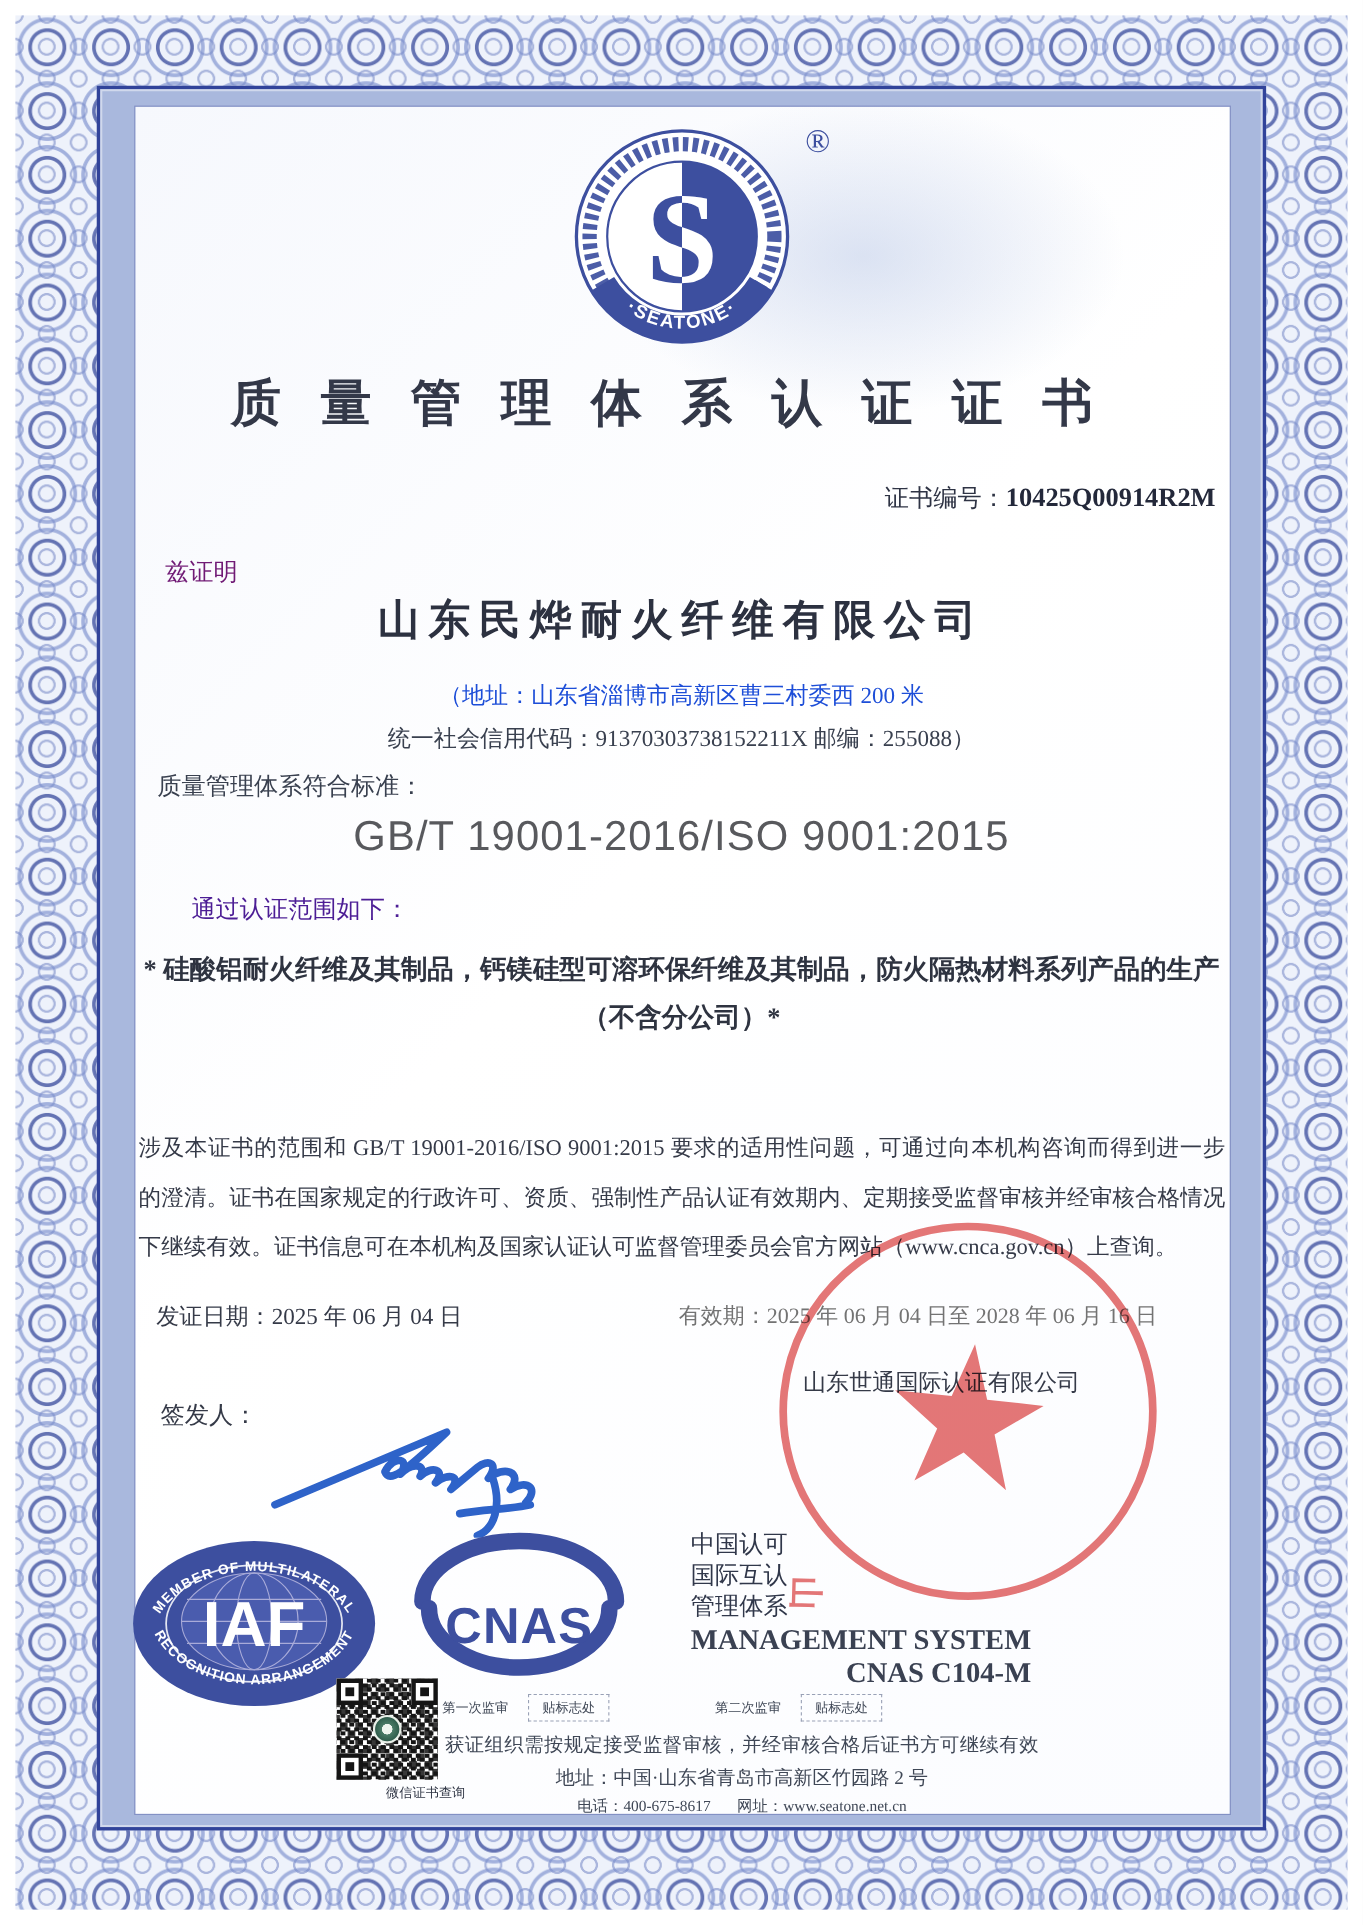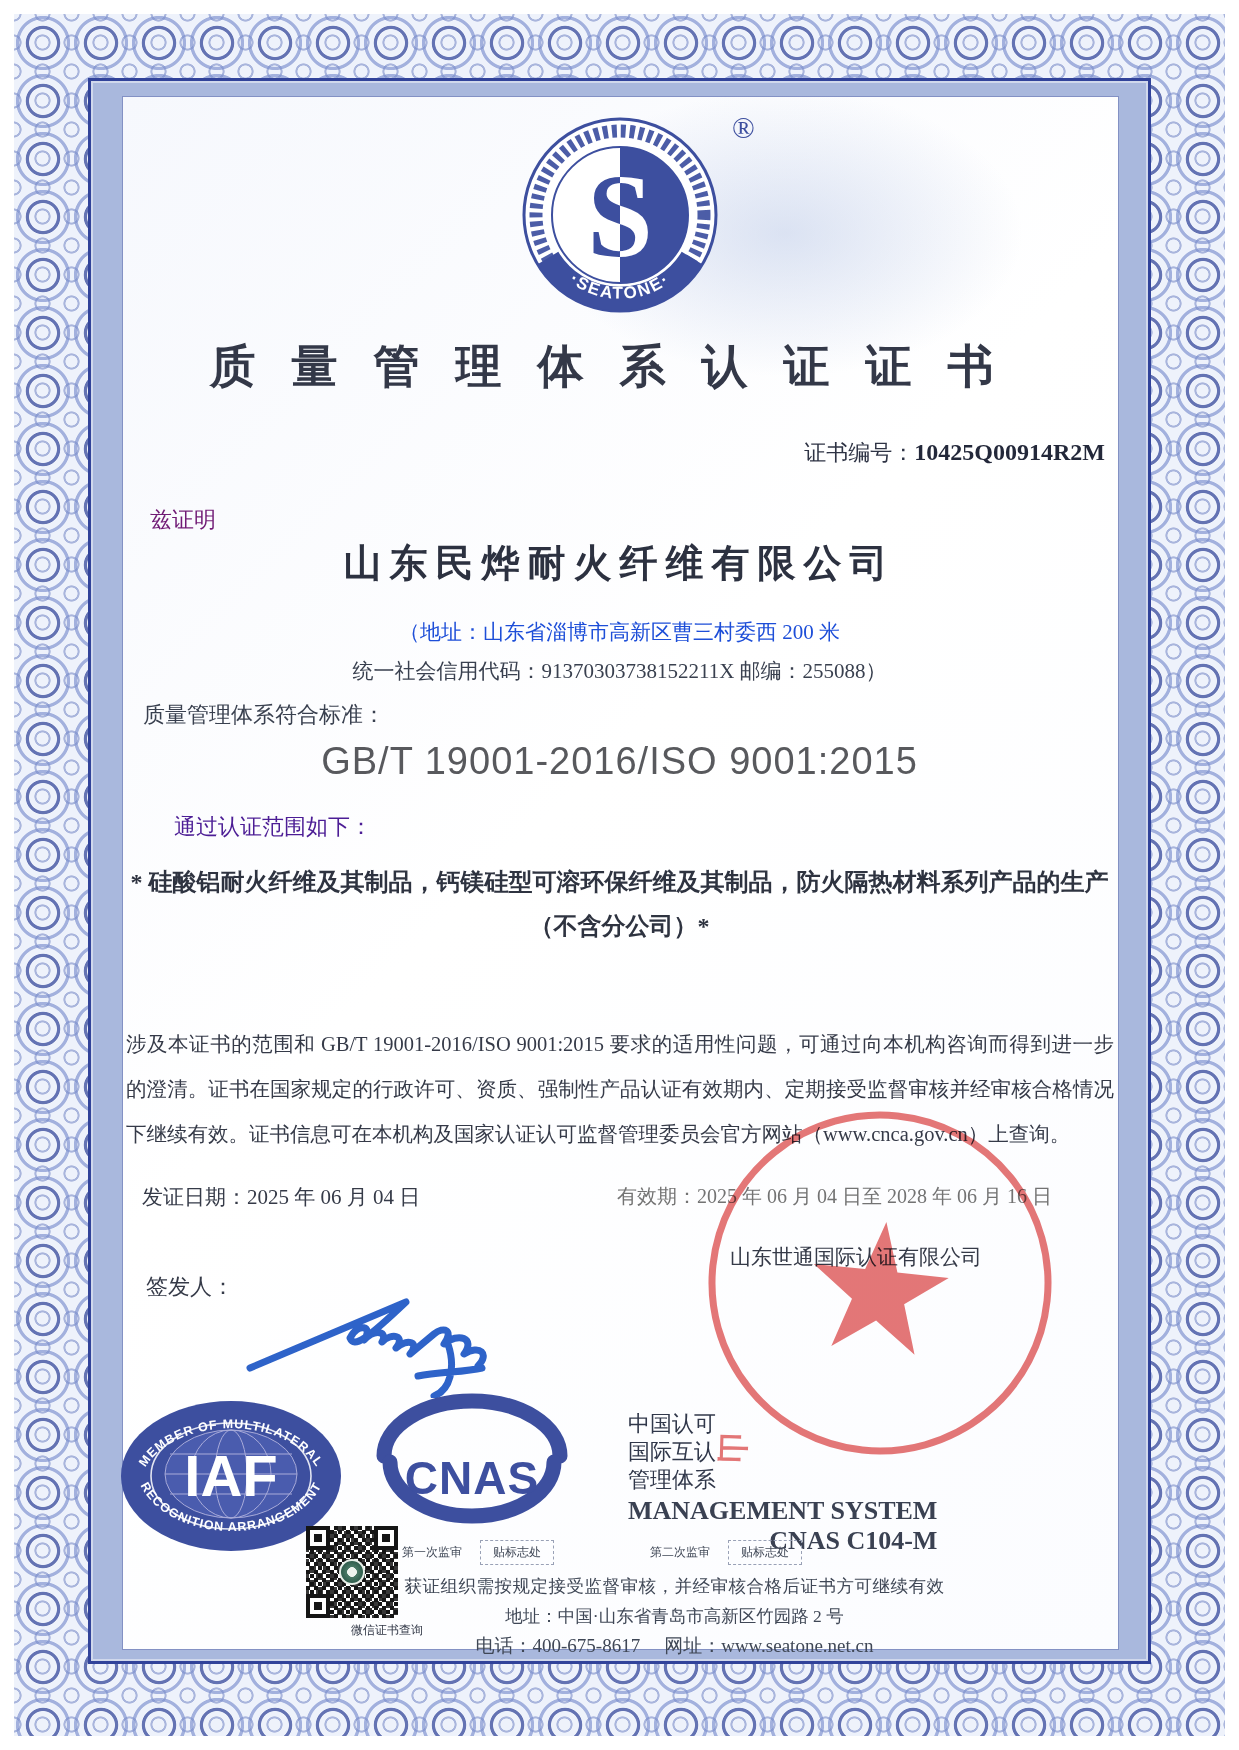--- a/index.html
+++ b/index.html
@@ -44,21 +44,21 @@
   .valid{top:1183px;left:617px;font-size:20px;color:#737373;}
   .signer{top:1252px;left:146px;font-size:22px;color:#353a48;margin-top:20px;}
   .issuer{top:1243px;left:730px;font-size:21px;color:#353a48;}
 
   .signature{top:1282px;left:238px;width:264px;height:116px;}
   .stamp{top:1078px;left:695px;width:370px;height:384px;opacity:.85;mix-blend-mode:multiply;}
 
   
   .iaf{top:1398px;left:118px;width:226px;height:156px;}
   .cnas{top:1392px;left:376px;width:192px;height:142px;}
-  .accred{top:1390px;left:628px;color:#30374a;margin-top:20px;}
+  .accred{top:1390px;left:628px;color:#30374a;}
   .accred .zh{font-size:22px;line-height:28px;}
   .accred .en{font-family:Liberation Serif, serif;font-weight:700;font-size:26px;
               line-height:27px;margin-top:3px;color:#3a4152;text-align:right;}
 
   
   .qr{top:1526px;left:306px;width:92px;height:92px;background-color:#fff;
       background-image:
         conic-gradient(#151515 25%, transparent 0 50%, #151515 0 75%, transparent 0),
         conic-gradient(rgba(21,21,21,.85) 25%, transparent 0 50%, rgba(21,21,21,.85) 0 75%, transparent 0);
       background-size:8px 8px, 14px 14px;background-position:0 0,3px 5px;}
@@ -69,21 +69,21 @@
       background:radial-gradient(circle,#eef4ee 30%,#4a7a66 32%,#2f5d4c 70%);border:2px solid #e8efe8;box-sizing:border-box;}
   .qr-caption{top:1622px;left:283px;width:140px;text-align:right;font-size:12px;color:#2f3544;}
 
   
   .fineprint{top:1540px;left:402px;width:545px;color:#3f4756;text-align:center;}
   .audit-row{display:flex;justify-content:flex-start;align-items:center;gap:18px;font-size:12px;}
   .audit-row .gap{width:60px;}
   .sticker{border:1.5px dashed #99a1b6;padding:3px 12px;}
   .notice{margin-top:9px;font-size:17.5px;letter-spacing:.5px;}
   .addrline{margin-top:6px;font-size:17.5px;}
-  .phoneline{margin-top:5px;font-size:19px;display:flex;justify-content:center;gap:24px;}
+  .phoneline{margin-top:5px;font-size:14px;display:flex;justify-content:center;gap:24px;}
 </style>
 </head>
 <body>
 
 <div class="page">
   <div class="border-pattern"></div>
   <div class="band"></div>
   <div class="paper"></div>
   <div class="watermark abs"></div>
 

